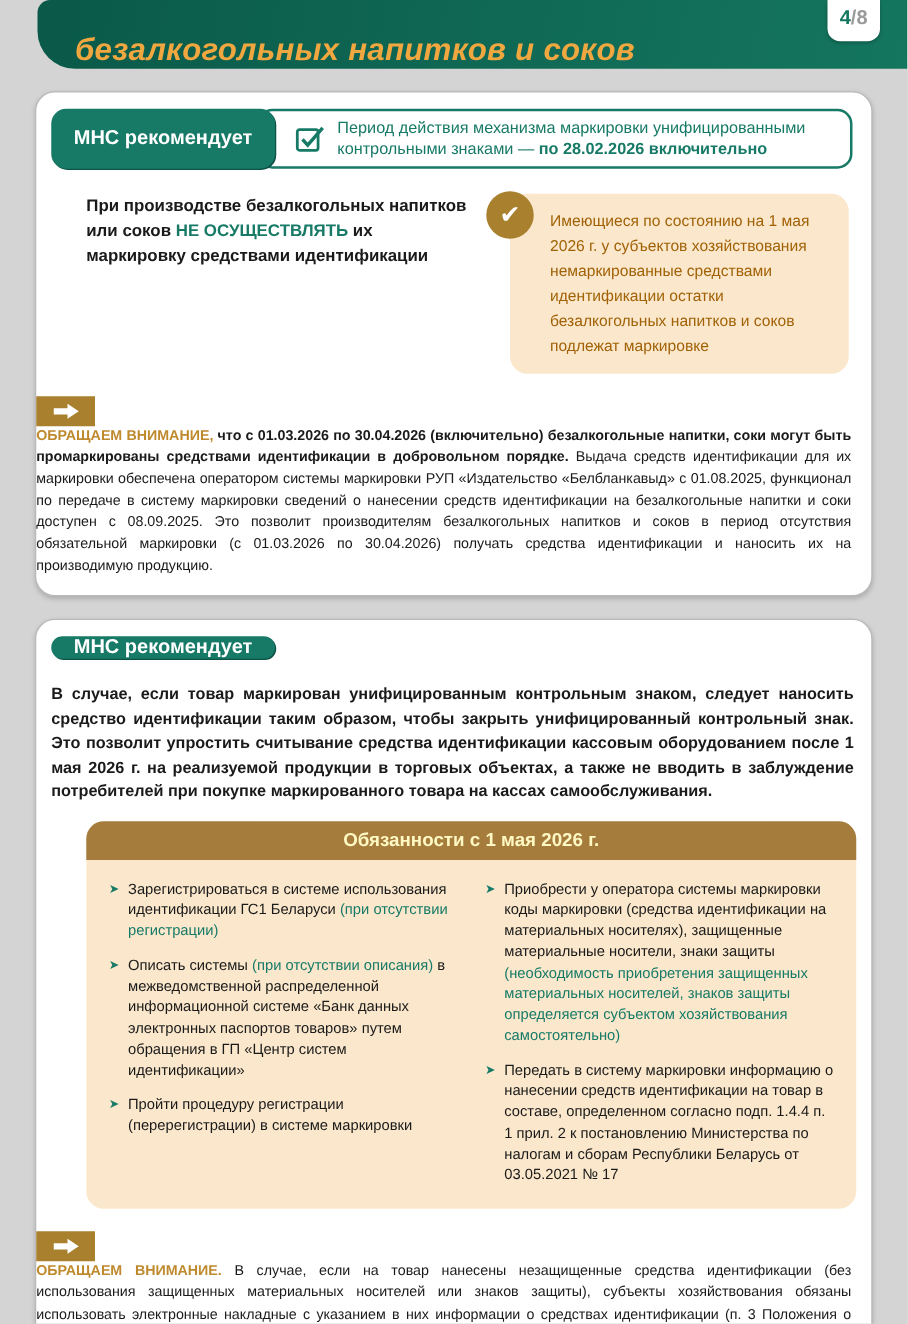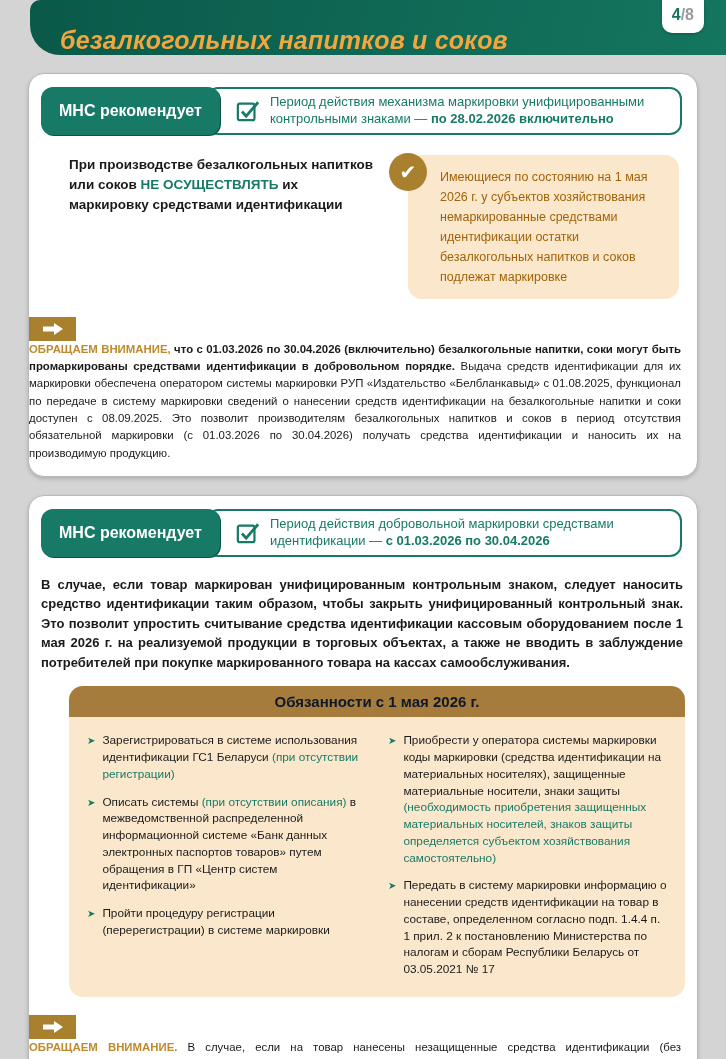--- a/index.html
+++ b/index.html
@@ -50,21 +50,21 @@
                  align-items:center; justify-content:center; margin-right:15px; }
   .note-text { flex:1; margin-right:16px; font-size:11.4px; line-height:1.52; color:#1a1a1a; text-align:justify; }
   .note-label { color:#bf8a2e; font-weight:bold; }
   .note-bold { font-weight:bold; }
 
   
   .intro { margin:18px 14px 0 12px; font-size:13px; font-weight:bold; line-height:1.5; color:#1a1a1a; text-align:justify; }
 
   
   .duties { margin:14px 12px 0 40px; }
-  .duties-bar { background:#a67c3d; color:#0f172a; font-weight:bold; font-size:15px; text-align:center;
+  .duties-bar { background:#a67c3d; color:#fef9c3; font-weight:bold; font-size:15px; text-align:center;
                 padding:7px 0; border-radius:14px 14px 0 0; }
   .duties-body { background:#fbe8cc; border-radius:0 0 14px 14px; padding:15px 16px 8px 18px; display:flex; gap:20px; }
   .duties-col { flex:1; list-style:none; }
   .duties-col li { display:flex; gap:7px; margin-bottom:11px; font-size:11.8px; line-height:1.42; color:#1a1a1a; }
   .blt { color:#177a67; font-size:10px; line-height:1.7; flex:0 0 auto; }
   .teal { color:#177a67; }
 </style>
 </head>
 <body>
 
@@ -101,27 +101,20 @@
             <path d="M1 4.5 h11 V1 l9 6 -9 6 v-3.5 H1 z" fill="#ffffff"></path>
           </svg>
       </div>
       <div class="note-text"><span class="note-label">ОБРАЩАЕМ ВНИМАНИЕ,</span><span class="note-bold"> что с 01.03.2026 по 30.04.2026 (включительно) безалкогольные напитки, соки могут быть промаркированы средствами идентификации в добровольном порядке.</span><span> Выдача средств идентификации для их маркировки обеспечена оператором системы маркировки РУП «Издательство «Белбланкавыд» с 01.08.2025, функционал по передаче в систему маркировки сведений о нанесении средств идентификации на безалкогольные напитки и соки доступен с 08.09.2025.  Это позволит производителям безалкогольных напитков и соков в период отсутствия обязательной маркировки (с 01.03.2026 по 30.04.2026) получать средства идентификации и наносить их на производимую продукцию.</span></div>
     </div>
   </div>
 
   <div class="card">
     <div class="period-row">
       <div class="mns-pill">МНС рекомендует</div>
-      <div class="period-box">
-        <svg class="cb-icon" viewBox="0 0 26 26">
-            <rect x="2" y="5" width="18" height="18" rx="2" fill="none" stroke="#177a67" stroke-width="2.4"></rect>
-            <path d="M6.5 13.5 L11 18.5 L24 3.5" fill="none" stroke="#177a67" stroke-width="3"></path>
-          </svg>
-        <div class="period-text"><span>Период действия добровольной маркировки средствами идентификации — </span><b>с 01.03.2026 по 30.04.2026</b></div>
-      </div>
     </div>
 
     <div class="intro">В случае, если товар маркирован унифицированным контрольным знаком, следует наносить средство идентификации таким образом, чтобы закрыть унифицированный контрольный знак. Это позволит упростить считывание средства идентификации кассовым оборудованием после 1 мая 2026 г. на реализуемой продукции в торговых объектах, а также не вводить в заблуждение потребителей при покупке маркированного товара на кассах самообслуживания.</div>
 
     <div class="duties">
       <div class="duties-bar">Обязанности с 1 мая 2026 г.</div>
       <div class="duties-body">
         <ul class="duties-col">
           <li>
               <span class="blt">➤</span>

